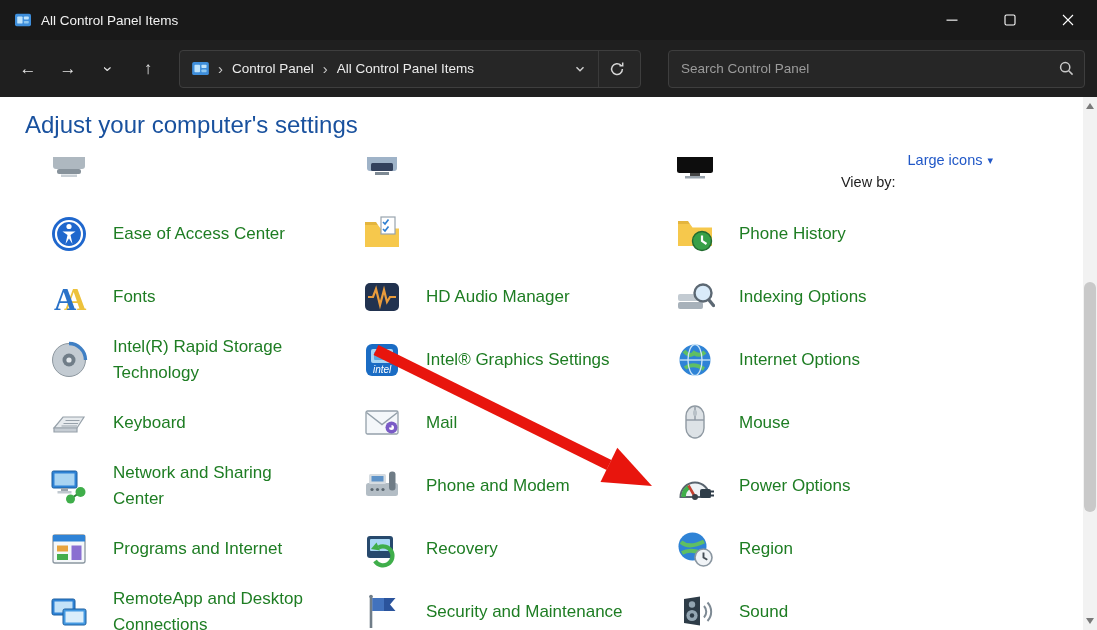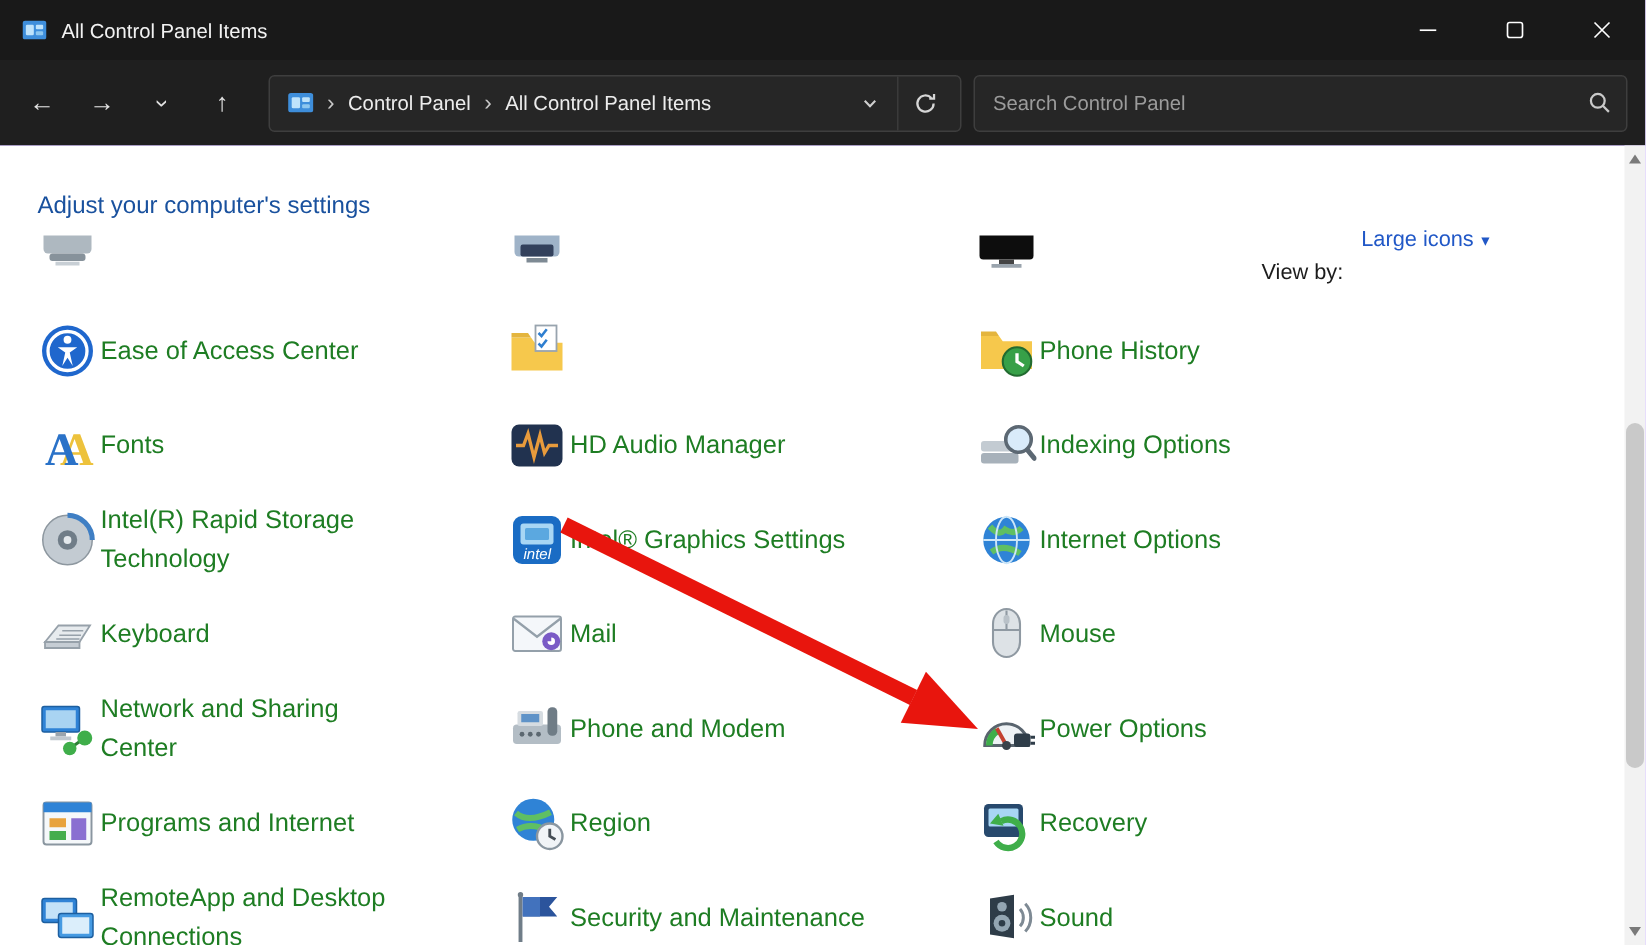--- a/index.html
+++ b/index.html
@@ -19,38 +19,38 @@
              font-size:17px; color:#e3e3e3; border-radius:4px; flex:0 0 auto; margin-right:6px; }
   .chev-rot { display:inline-block; transform:rotate(90deg); font-size:16px; line-height:1; }
   .addressbar { margin-left:8px; width:462px; height:38px; background:#262626; border:1px solid #3e3e3e;
                 border-radius:4px; display:flex; align-items:center; padding:0 6px 0 12px; flex:0 0 auto; }
   .addressbar .crumb-sep { color:#c9c9c9; font-size:15px; margin:0 9px; }
   .addressbar .crumb { color:#ececec; font-size:13.5px; white-space:nowrap; }
   .addressbar .bc-spacer { flex:1; }
   .addressbar .bc-dd { width:28px; display:flex; justify-content:center; }
   .addressbar .bc-refresh { width:36px; height:36px; display:flex; align-items:center; justify-content:center;
                             border-left:1px solid #3a3a3a; margin-left:4px; }
-  .searchbox { margin-left:8px; flex:1; height:38px; background:#262626; border:1px solid #3e3e3e;
+  .searchbox { margin-left:27px; flex:1; height:38px; background:#262626; border:1px solid #3e3e3e;
                border-radius:4px; display:flex; align-items:center; padding:0 10px 0 12px; }
   .searchbox input { flex:1; background:transparent; border:none; outline:none; color:#e6e6e6; font-size:13.5px;
                      font-family:"Liberation Sans", sans-serif; }
   .searchbox input::placeholder { color:#9b9b9b; }
 
   
   .content { position:absolute; top:97px; left:0; right:0; bottom:0; background:#fff; }
   .page-header { position:relative; height:60px; }
-  .page-title { position:absolute; left:25px; top:32px; font-size:16px; color:#19519e; }
+  .page-title { position:absolute; left:25px; top:14px; font-size:24px; color:#19519e; }
   .viewby { position:absolute; right:104px; top:33px; display:flex; align-items:center; font-size:14.5px; }
   .viewby .vb-label { color:#1c1c1c; margin-right:12px;margin-top:44px; }
   .viewby .vb-value { color:#2158c7; cursor:pointer; }
   .viewby .vb-caret { color:#2158c7; font-size:11px; margin-left:5px; }
 
   .grid-viewport { position:absolute; left:25px; right:20px; top:60px; bottom:0; overflow:hidden; }
   .grid { display:grid; grid-template-columns:repeat(3, 313px); grid-auto-rows:63px; margin-top:-18px; }
-  .cell { display:flex; align-items:center; gap:2px; cursor:pointer; }
+  .cell { display:flex; align-items:center; gap:24px; cursor:pointer;margin-left:24px; }
   .cell .icon { width:40px; height:40px; flex:0 0 40px; }
   .cell .icon svg { width:40px; height:40px; display:block; }
   .cell .label { font-size:17px; line-height:1.5; color:#1e7d23; max-width:200px; }
 
   
   .annotation { position:absolute; inset:0; pointer-events:none; z-index:50; }
 
   
   .scrollbar { position:absolute; right:0; top:97px; bottom:0; width:14px; background:#f2f2f2; z-index:40; }
   .scroll-arrow { position:absolute; left:0; width:14px; height:14px; display:flex; align-items:center; justify-content:center; }
@@ -368,40 +368,40 @@
                 <rect x="8" y="16.5" width="11" height="6" fill="#e8a33d"></rect>
                 <rect x="8" y="25" width="11" height="6" fill="#44ad4d"></rect>
                 <rect x="22.5" y="16.5" width="10" height="14.5" fill="#8a6fd1"></rect>
               </svg>
             </span>
           <span class="label">Programs and Internet</span>
         </div>
         <div class="cell">
           <span class="icon">
               <svg viewBox="0 0 40 40">
+                <rect x="5" y="7" width="26" height="22" rx="3" fill="#27496d"></rect>
+                <rect x="8" y="10" width="20" height="12" rx="1" fill="#a8d6f4"></rect>
+                <path d="M13 32 a9.5 9.5 0 1 0 3.5 -13.5" fill="none" stroke="#3fae4a" stroke-width="4.2"></path>
+                <path d="M14.5 13.5 l3.5 8 -9 -1.5 z" fill="#3fae4a"></path>
+              </svg>
+            </span>
+          <span class="label">Recovery</span>
+        </div>
+        <div class="cell">
+          <span class="icon">
+              <svg viewBox="0 0 40 40">
                 <circle cx="17.5" cy="17.5" r="14" fill="#2f83d6"></circle>
                 <path d="M6 13 q8 7 23 -0.5" stroke="#5fbf63" stroke-width="4" fill="none"></path>
                 <path d="M7 24 q9 -5 21 1" stroke="#5fbf63" stroke-width="4" fill="none"></path>
                 <circle cx="28.5" cy="28.5" r="8.5" fill="#f1f4f7" stroke="#8a96a0" stroke-width="1.6"></circle>
                 <path d="M28.5 23.5 v5 l3.8 2.2" stroke="#454d55" stroke-width="1.9" fill="none"></path>
               </svg>
             </span>
           <span class="label">Region</span>
         </div>
-        <div class="cell">
-          <span class="icon">
-              <svg viewBox="0 0 40 40">
-                <rect x="5" y="7" width="26" height="22" rx="3" fill="#27496d"></rect>
-                <rect x="8" y="10" width="20" height="12" rx="1" fill="#a8d6f4"></rect>
-                <path d="M13 32 a9.5 9.5 0 1 0 3.5 -13.5" fill="none" stroke="#3fae4a" stroke-width="4.2"></path>
-                <path d="M14.5 13.5 l3.5 8 -9 -1.5 z" fill="#3fae4a"></path>
-              </svg>
-            </span>
-          <span class="label">Recovery</span>
-        </div>
 
         <div class="cell">
           <span class="icon">
               <svg viewBox="0 0 40 40">
                 <rect x="3" y="7" width="23" height="16" rx="1.8" fill="#2f83d6" stroke="#1d5fa0"></rect>
                 <rect x="5.5" y="9.5" width="18" height="11" fill="#c3e2f8"></rect>
                 <rect x="14" y="17" width="23" height="16" rx="1.8" fill="#459ae2" stroke="#1d5fa0"></rect>
                 <rect x="16.5" y="19.5" width="18" height="11" fill="#dbeefb"></rect>
               </svg>
             </span>

